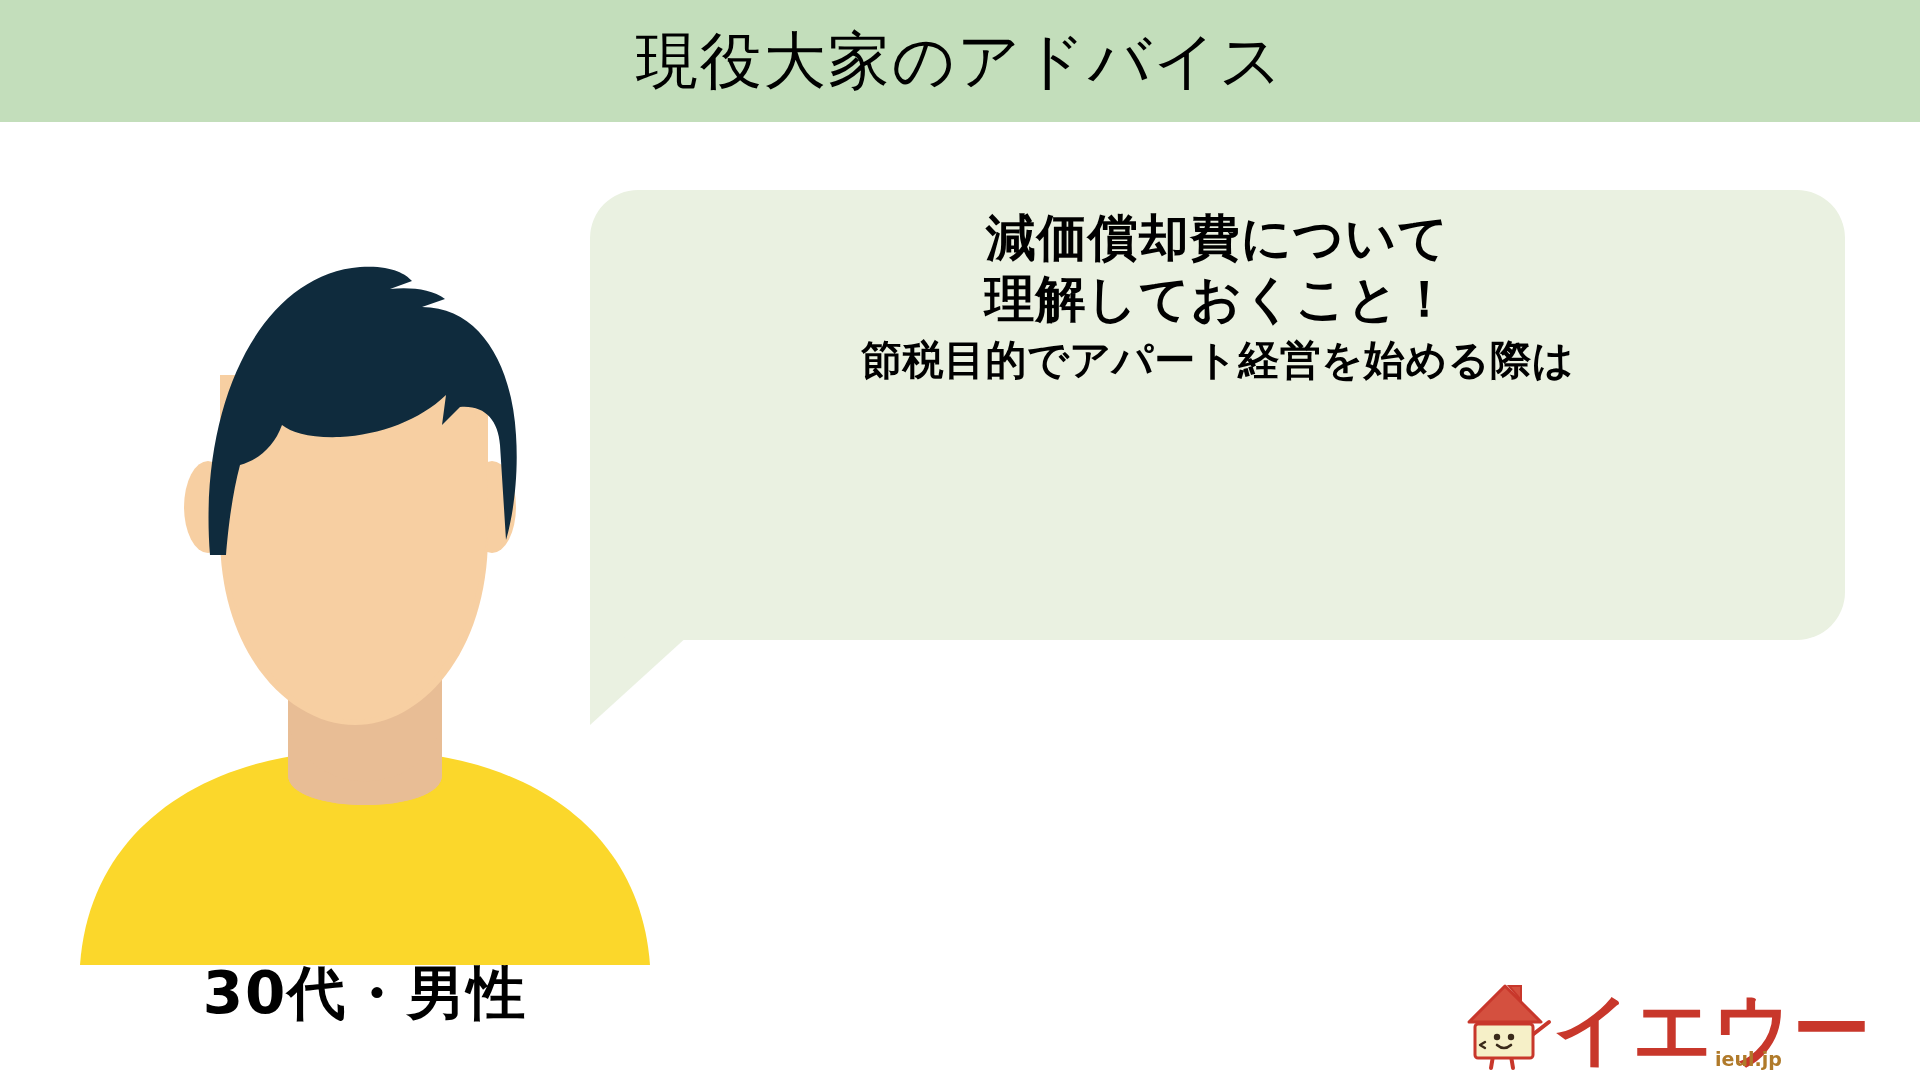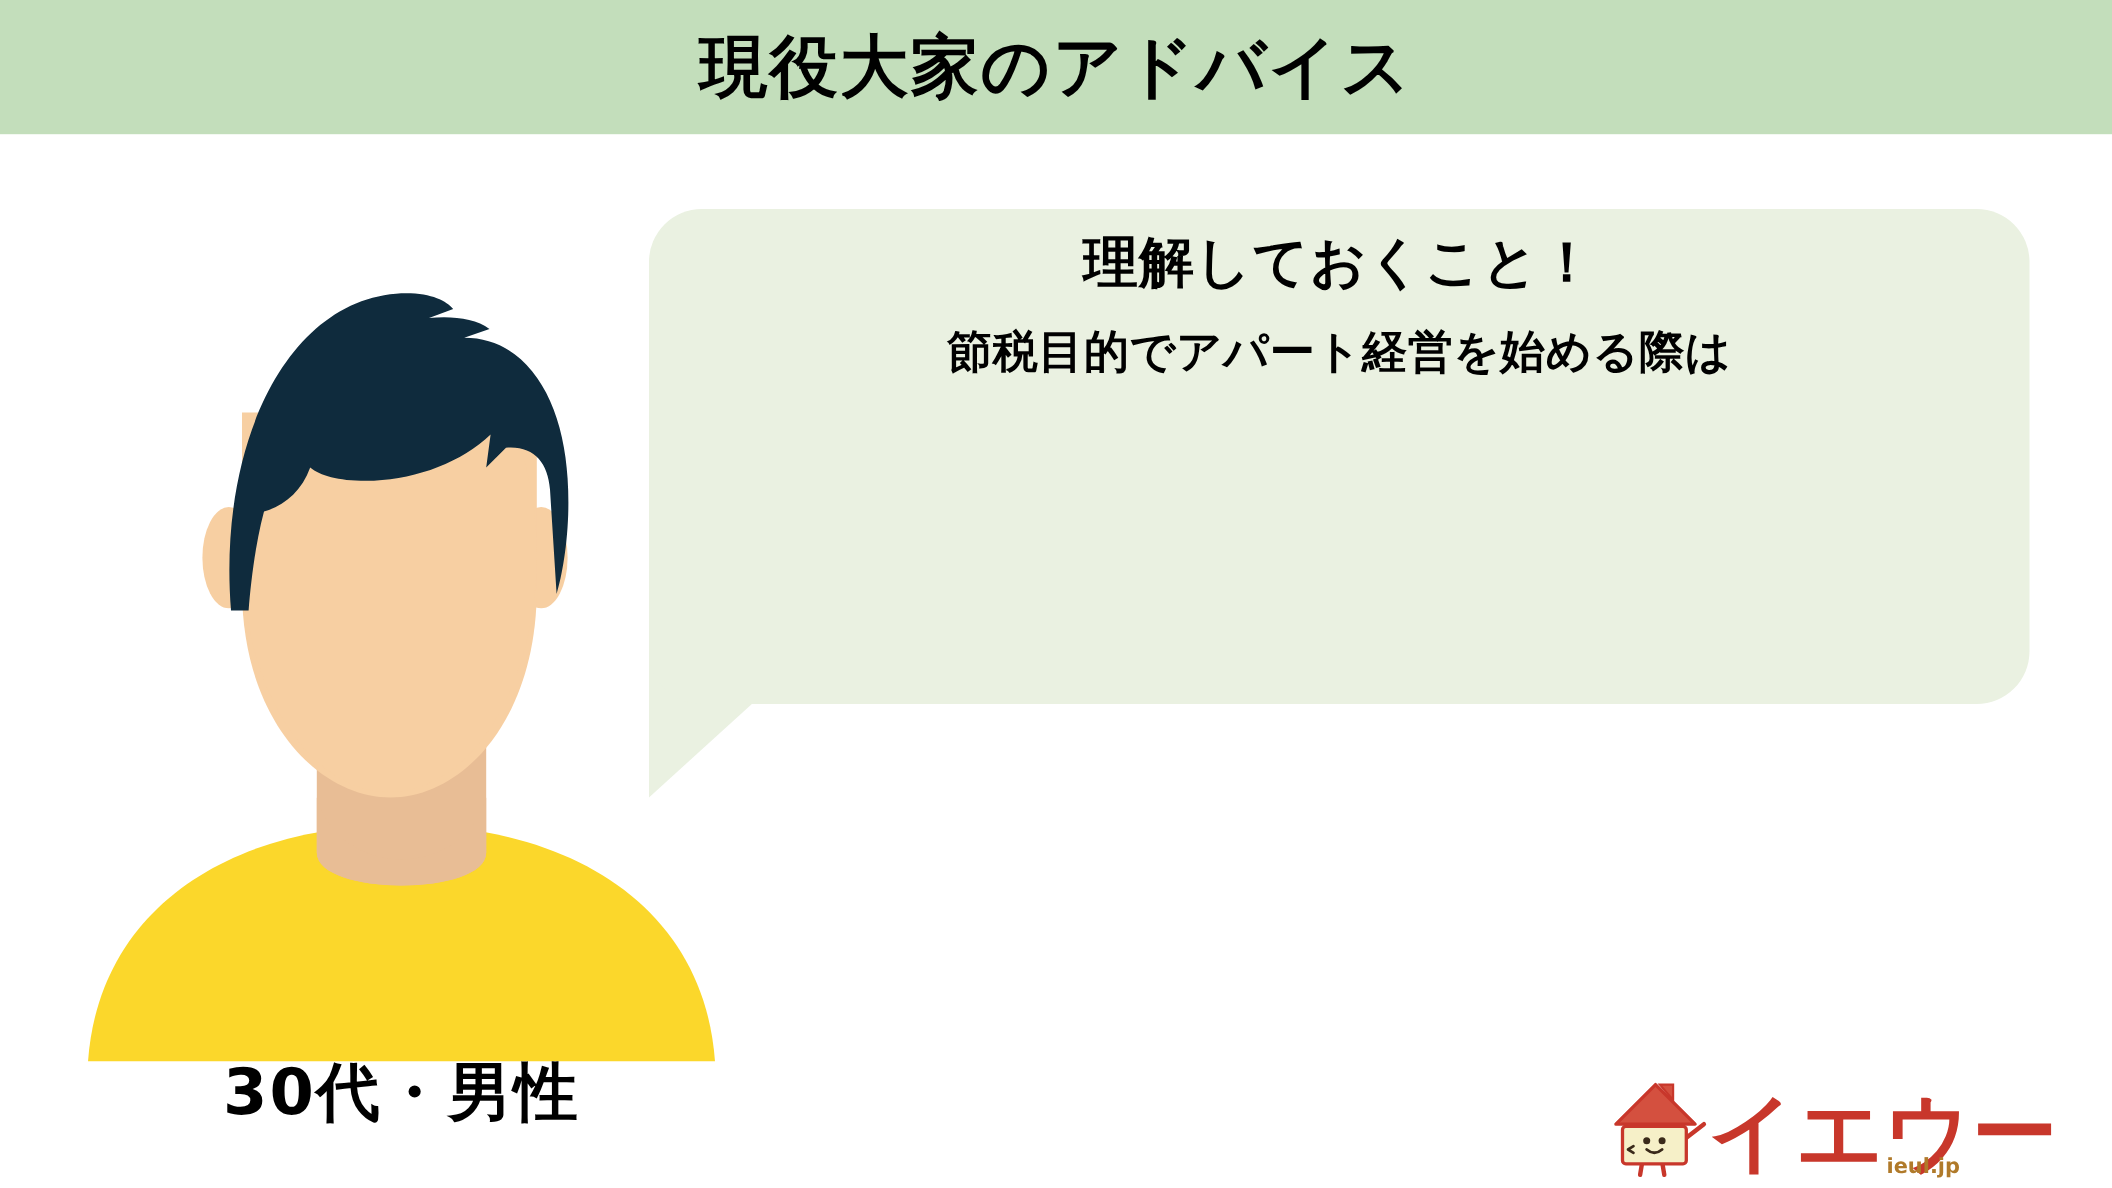--- a/index.html
+++ b/index.html
@@ -22,21 +22,21 @@
     top: 0;
     width: 1920px;
     height: 122px;
     background: #c3debb;
     display: flex;
     align-items: center;
     justify-content: center;
   }
   #header-title {
     font-size: 62px;
-    font-weight: 700;
+    font-weight: 400;
     color: #000000;
     letter-spacing: 2px;
     line-height: 1;
     white-space: nowrap;
   }
 
   
   #speech-bubble {
     position: absolute;
     left: 590px;
@@ -67,21 +67,21 @@
   }
   .bubble-body-line {
     font-size: 41px;
     font-weight: 700;
     color: #000000;
     line-height: 1.32;
     letter-spacing: 0.5px;
     white-space: nowrap;
   }
   #bubble-body {
-    margin-top: 24px;
+    margin-top: 3px;
   }
   .hl-orange {
     color: #e3573d;
   }
 
   
   #avatar {
     position: absolute;
     left: 60px;
     top: 255px;
@@ -152,20 +152,21 @@
 </svg>
 
 <div id="avatar-caption">30代・男性</div>
 
 <svg id="bubble-tail-svg" viewBox="0 0 180 180" xmlns="http://www.w3.org/2000/svg">
   <path d="M 10 0 L 10 170 L 175 20 Z" fill="#eaf1e1"></path>
 </svg>
 
 <div id="speech-bubble">
   <div>
+    <div class="bubble-heading-line">減価償却費について</div>
     <div class="bubble-heading-line">理解しておくこと！</div>
   </div>
   <div id="bubble-body">
     <div class="bubble-body-line">節税目的でアパート経営を始める際は</div>
   </div>
 </div>
 
 <svg id="logo" viewBox="0 0 400 108" xmlns="http://www.w3.org/2000/svg">
 
   <g>

